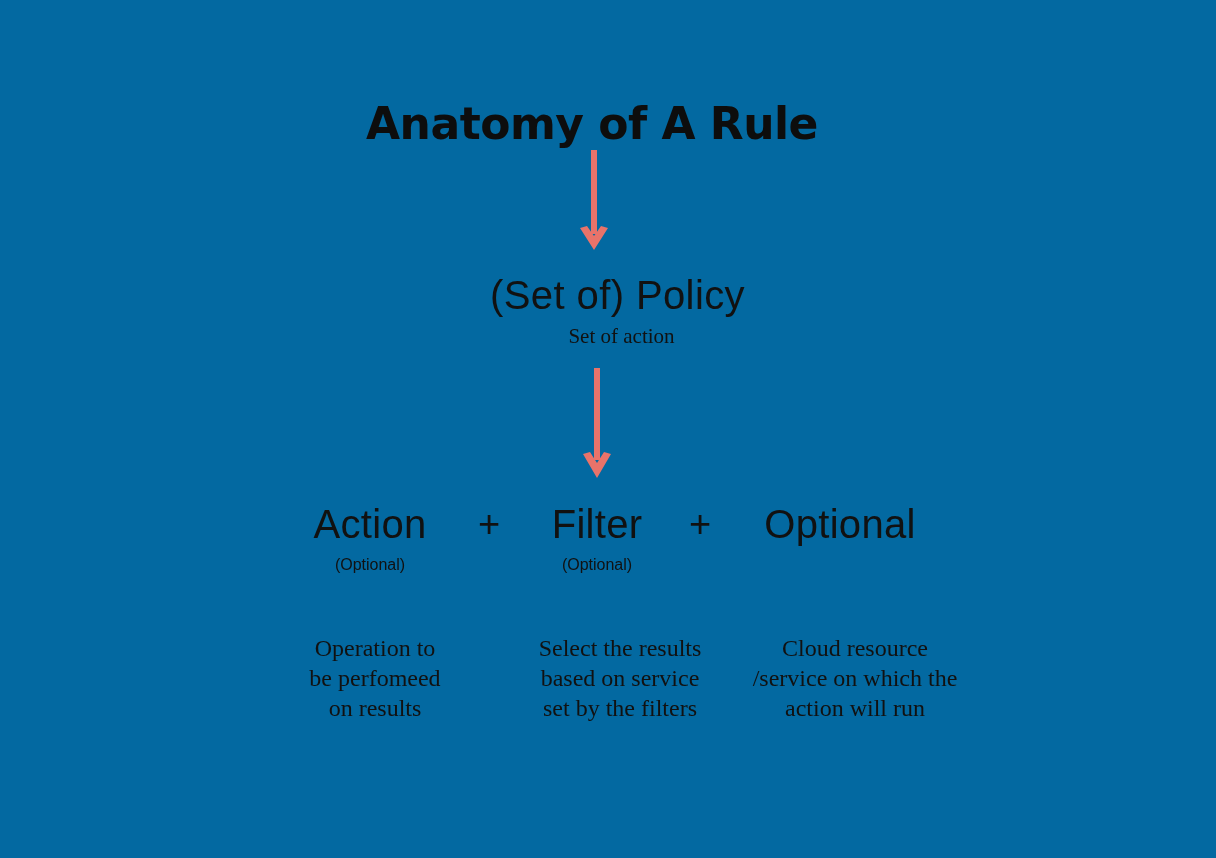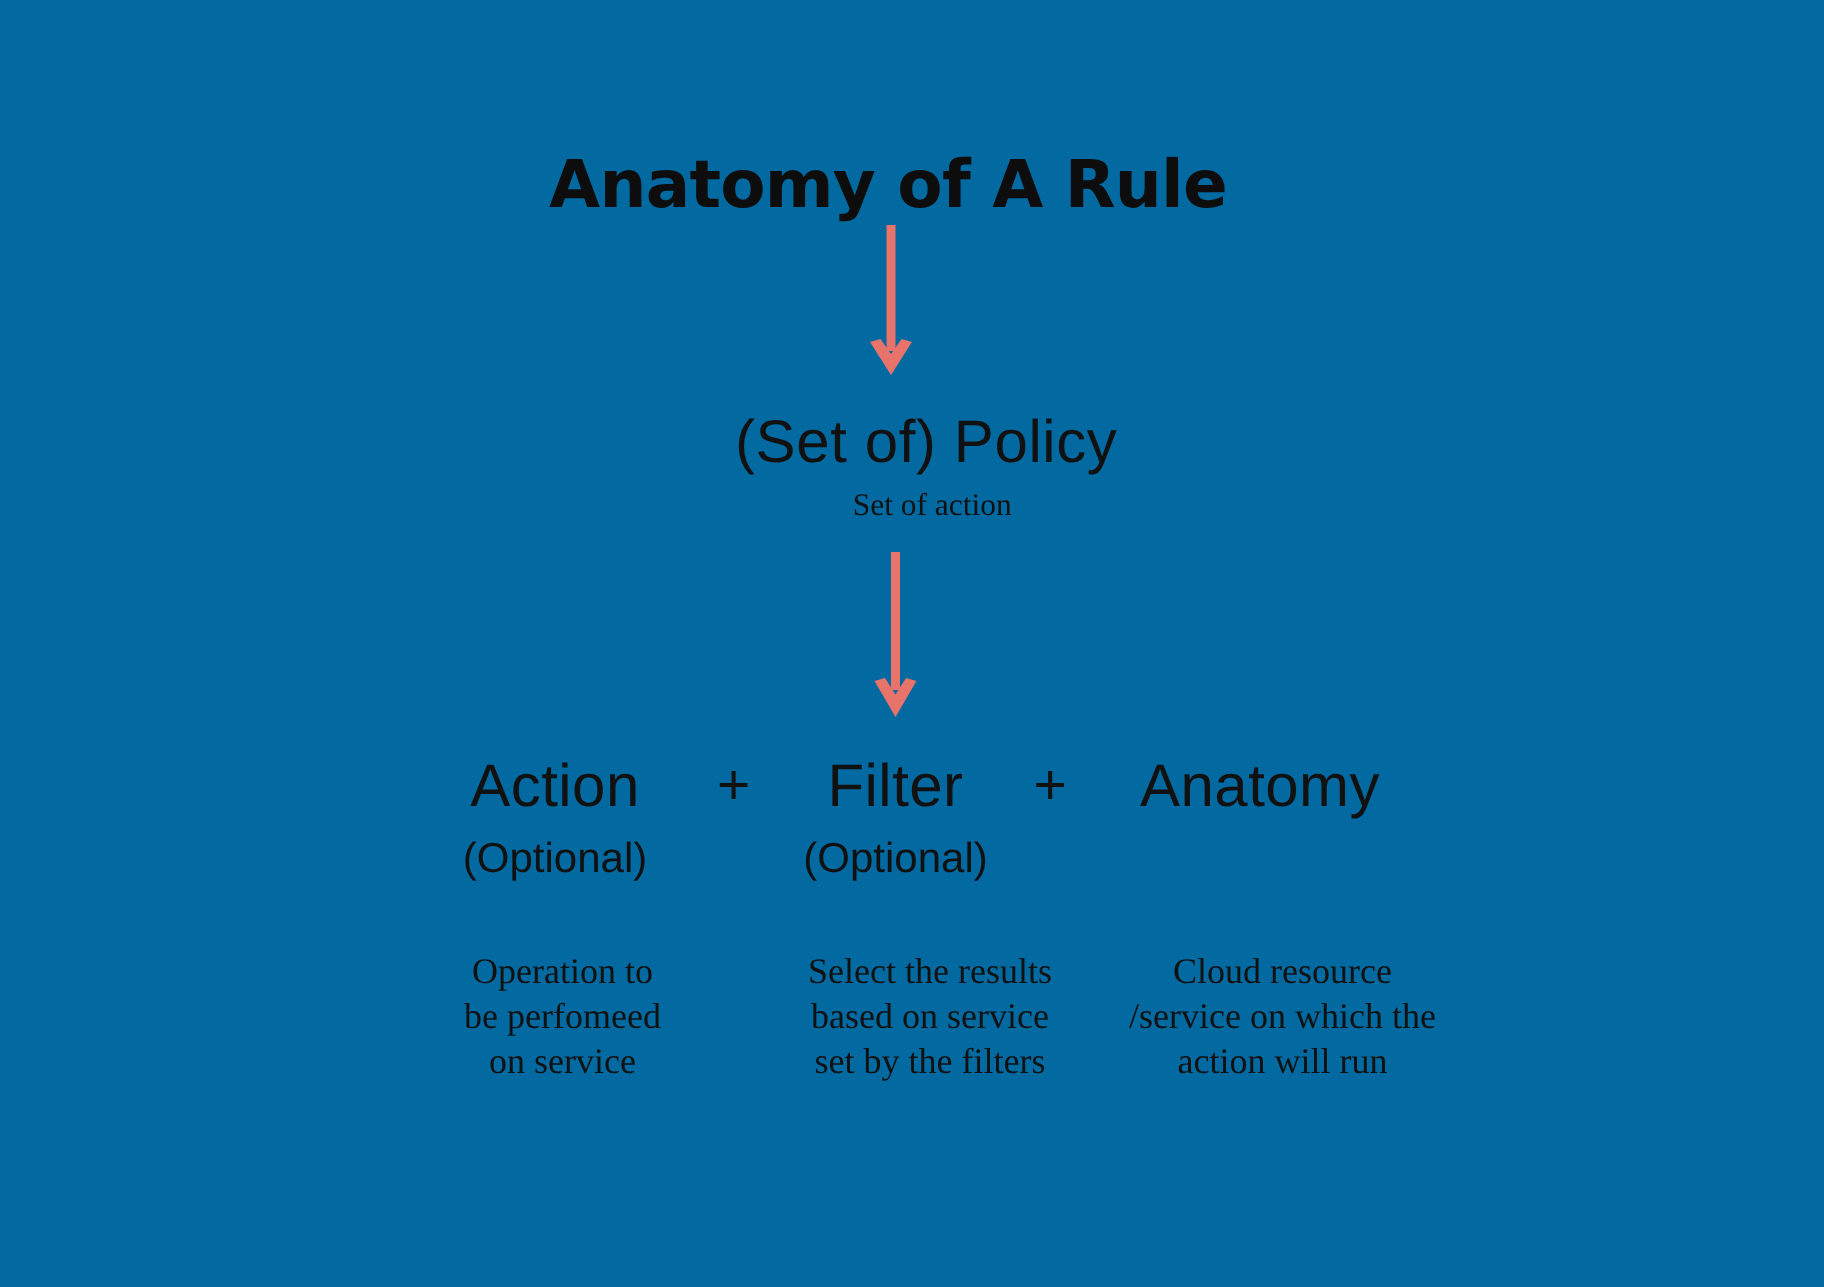--- a/index.html
+++ b/index.html
@@ -97,21 +97,21 @@
     font-size: 40px;
     letter-spacing: 0.3px;
     color: #111111;
     line-height: 1.05;
     white-space: nowrap;
   }
   .comp-optional {
     margin-top: 10px;
     font-family: "Liberation Sans", sans-serif;
     font-weight: 300;
-    font-size: 28px;
+    font-size: 16px;
     color: #111111;
     line-height: 1.2;
     white-space: nowrap;
   }
 
   .comp-action   { left: 0px;   width: 170px; }
   .comp-filter   { left: 227px; width: 170px; }
   .comp-resource { left: 455px; width: 200px; }
 
   .plus {
@@ -191,32 +191,32 @@
     <div class="plus plus-1">+</div>
 
     <div class="comp comp-filter">
       <div class="comp-name">Filter</div>
       <div class="comp-optional">(Optional)</div>
     </div>
 
     <div class="plus plus-2">+</div>
 
     <div class="comp comp-resource">
-      <div class="comp-name">Anatomy</div>
+      <div class="comp-name">Optional</div>
       <div class="comp-optional"></div>
     </div>
 
   </div>
 
   <div class="descriptions">
 
     <div class="desc desc-1">
       <span class="desc-line">Operation to</span>
       <span class="desc-line">be perfomeed</span>
-      <span class="desc-line">on service</span>
+      <span class="desc-line">on results</span>
     </div>
 
     <div class="desc desc-2">
       <span class="desc-line">Select the results</span>
       <span class="desc-line">based on service</span>
       <span class="desc-line">set by the filters</span>
     </div>
 
     <div class="desc desc-3">
       <span class="desc-line">Cloud resource</span>

